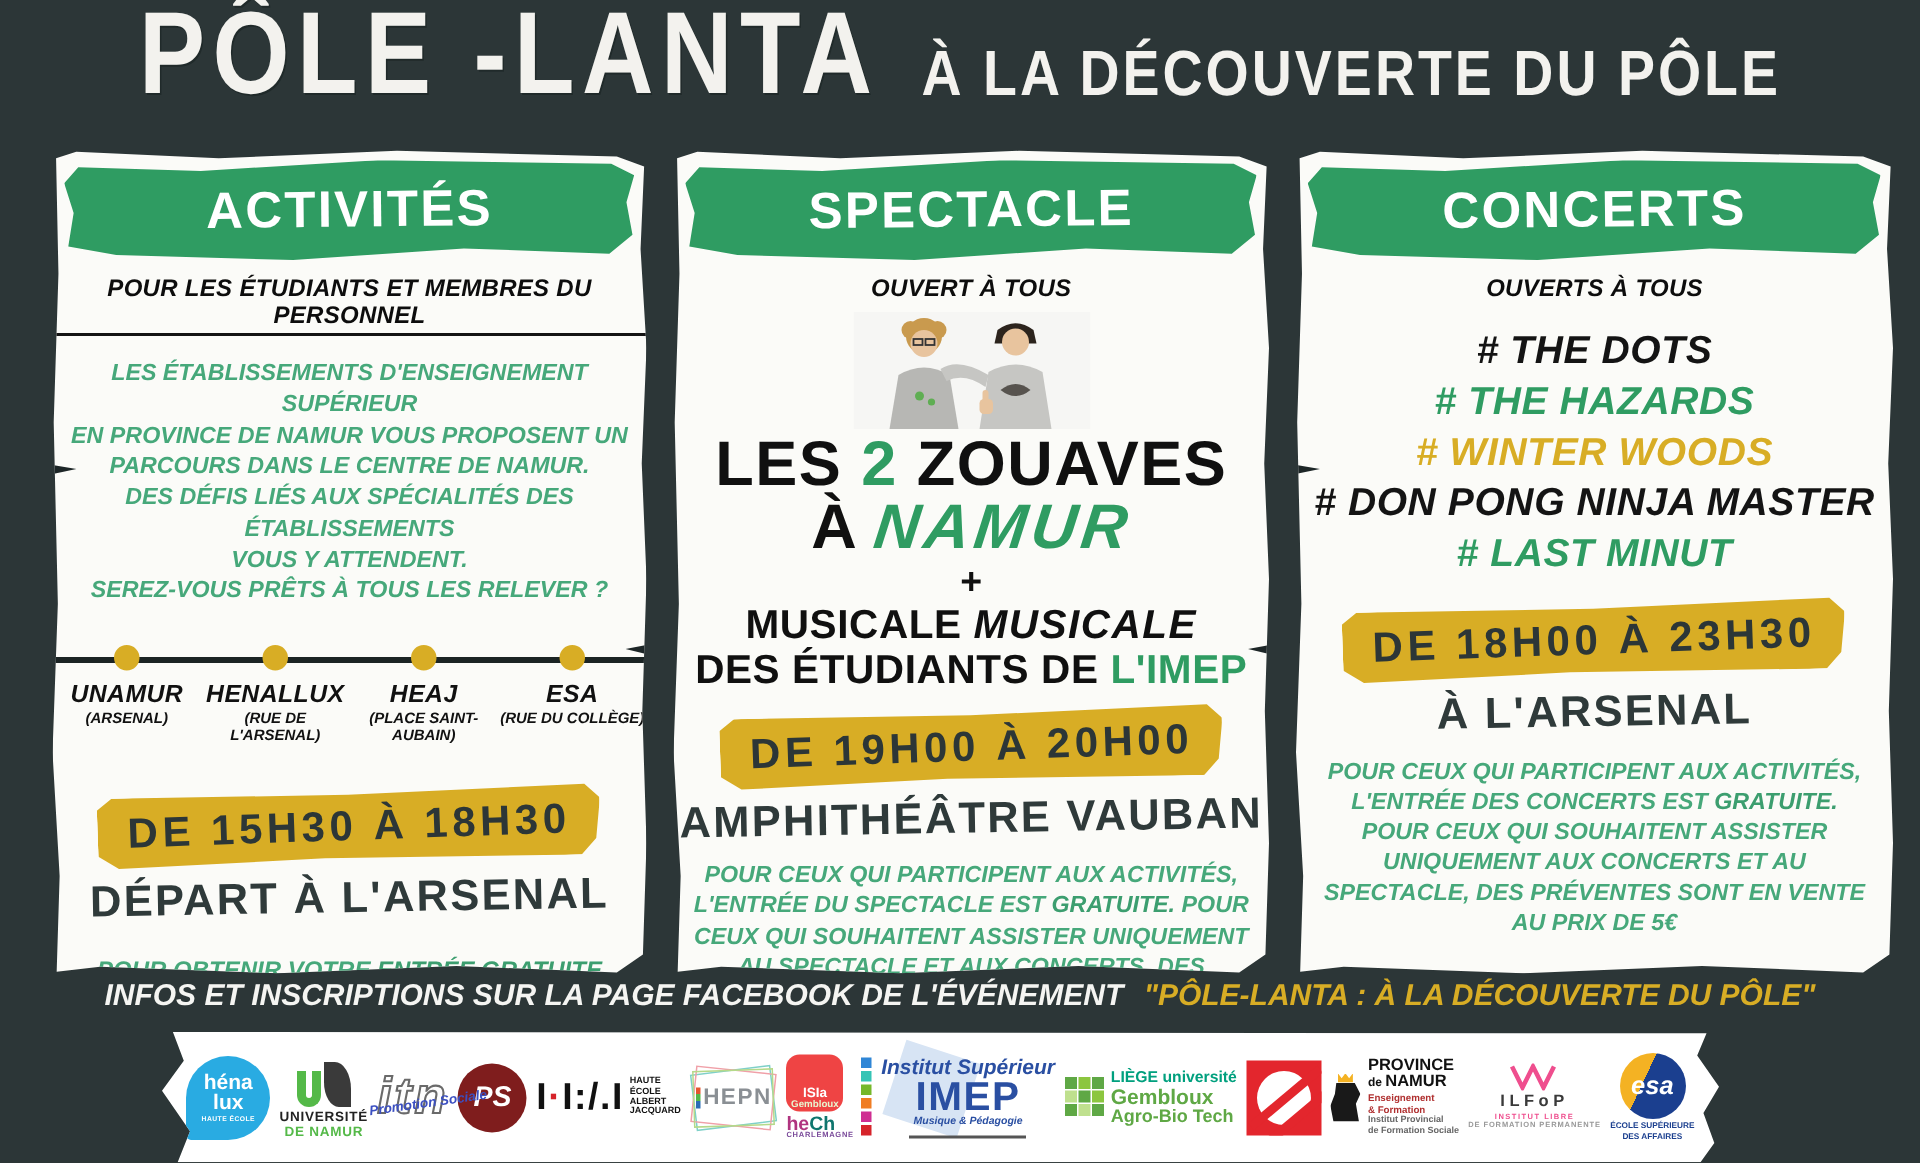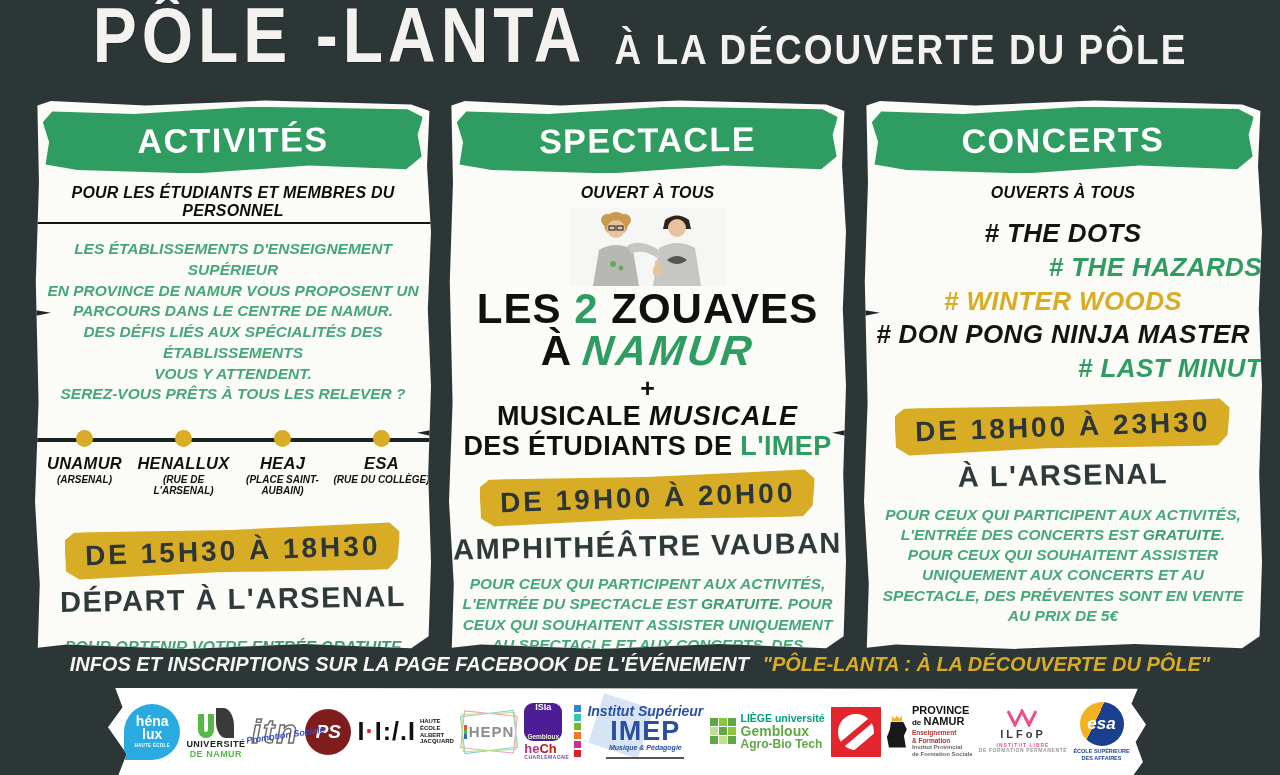--- a/index.html
+++ b/index.html
@@ -73,21 +73,21 @@
   .show-t2 { font-size:42px; font-weight:900; color:#101010; line-height:1.02; }
   .grn { color:#2f9c62; }
   .namur { font-style:italic; letter-spacing:3px; display:inline-block; transform:skewX(-7deg); }
   .plus { font-size:25px; font-weight:900; color:#101010; line-height:1; margin-top:3px; }
   .anim { font-size:27px; font-weight:900; color:#101010; line-height:1.12; letter-spacing:0.4px; }
   .anim .mus { font-style:italic; letter-spacing:1px; }
 
   
   .bands { margin-top:15px; }
   .band { font-size:26px; font-weight:800; font-style:italic; line-height:1.3; letter-spacing:0.4px; }
-  .c-dark { color:#141414; } .c-green { color:#2f9c62;text-align:right; } .c-yellow { color:#d8ad25; }
+  .c-dark { color:#141414; } .c-green { color:#2f9c62; } .c-yellow { color:#d8ad25; }
 
   
   .infobar { position:absolute; top:653px; left:0; width:1280px; text-align:center;
              font-size:20px; font-weight:800; font-style:italic; white-space:nowrap; }
   .infobar .w { color:#f5f5f2; }
   .infobar .y { color:#d8ad25; margin-left:8px; }
 
   
   .logostrip { position:absolute; left:108px; top:688px; width:1038px; height:87px; background:#fff;
     display:flex; align-items:center; justify-content:space-evenly; padding:0 10px;
@@ -123,26 +123,26 @@
   .hepn-box i { position:absolute; inset:6px 2px; border:1px solid; display:block; }
   .hepn-box i.f1 { border-color:#7fd0c8; transform:rotate(-7deg); }
   .hepn-box i.f2 { border-color:#f0a0a8; transform:rotate(6deg); }
   .hepn-box i.f3 { border-color:#b5d98a; transform:rotate(-2deg); }
   .hepn-text { position:absolute; inset:0; display:flex; align-items:center; justify-content:center;
                font-size:15px; font-weight:600; color:#8a8f94; letter-spacing:1px; }
   .hepn-text:before { content:""; width:3px; height:14px; margin-right:2px;
     background:linear-gradient(#e5562e 33%, #54b948 33% 66%, #2a6db5 66%); }
 
   .hech { flex-direction:row; gap:5px; }
-  .isia { width:38px; height:38px; background:#4c1d95; border-radius:9px; color:#fff;
-          display:flex; flex-direction:column; align-items:center; justify-content:space-between;
+  .isia { width:38px; height:38px; background:#ef4444; border-radius:9px; color:#fff;
+          display:flex; flex-direction:column; align-items:center; justify-content:flex-end;
           font-size:9px; font-weight:900; }
   .isia .g { font-size:6.5px; font-weight:700; color:#e8f5cf; }
   .hech-t { font-size:13px; font-weight:900; color:#b0347f; margin-top:1px; }
-  .hech-t .ch { color:#b91c1c; }
+  .hech-t .ch { color:#0f766e; }
   .hech-sub { font-size:5px; font-weight:800; color:#7a4a9a; letter-spacing:0.5px; }
   .sq-col { display:flex; flex-direction:column; gap:2px; }
   .sq-col i { width:7px; height:7px; display:block; }
 
   .imep { position:relative; color:#2a4fa2; }
   .imep:before { content:""; position:absolute; left:8px; top:-4px; width:52px; height:52px;
                  background:#d7e4f4; transform:rotate(18deg); z-index:-1; }
   .imep-top { font-size:14px; font-weight:700; font-style:italic; }
   .imep-big { font-size:27px; font-weight:900; letter-spacing:1px; line-height:0.95; }
   .imep-sub { font-size:7px; font-weight:700; font-style:italic; }

